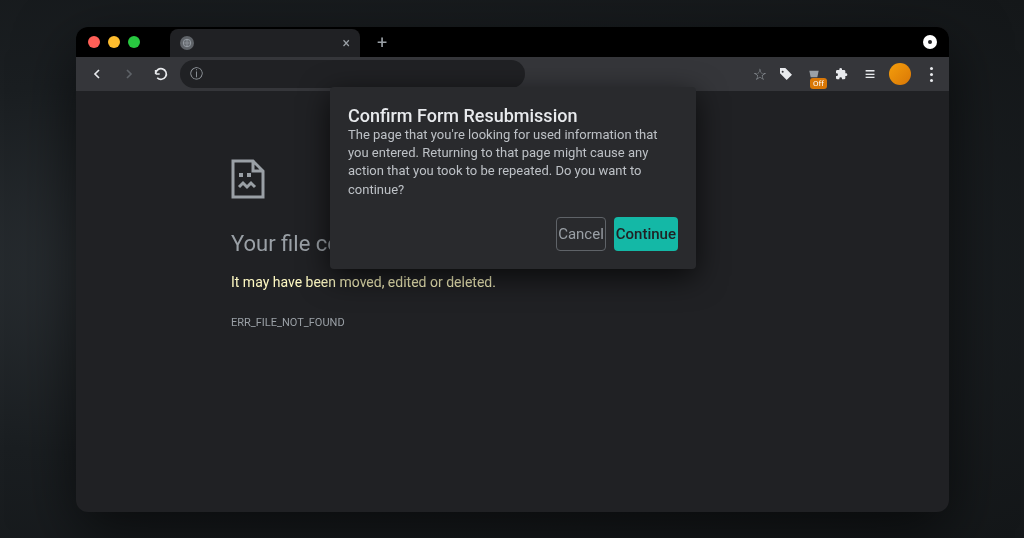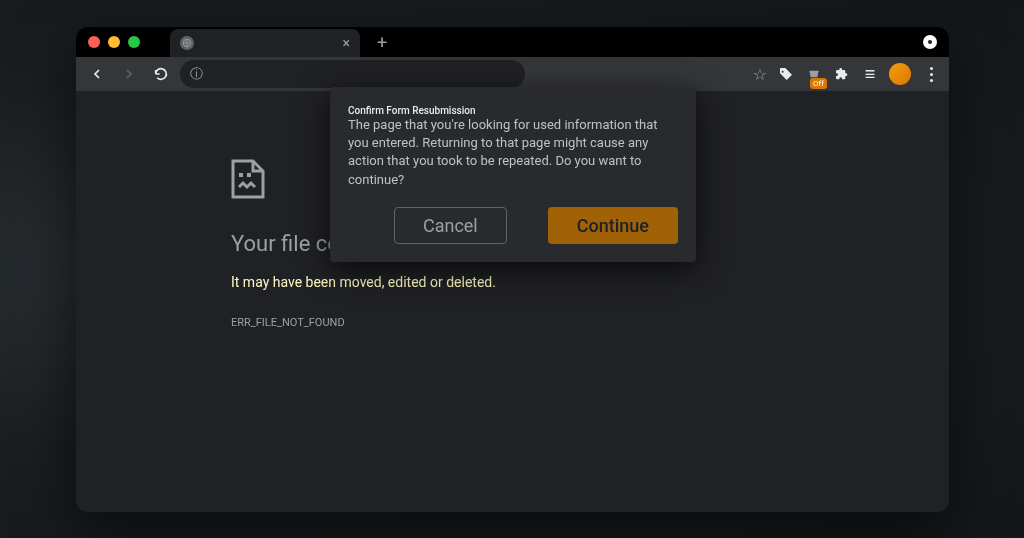--- a/index.html
+++ b/index.html
@@ -181,49 +181,48 @@
   top: 60px;
   left: 254px;
   width: 366px;
   background: #292a2d;
   border-radius: 4px;
   box-shadow: 0 8px 30px rgba(0,0,0,0.7);
   padding: 18px;
 }
 .dialog-title {
   color: #e8eaed;
-  font-size: 10px;
+  font-size: 18px;
   font-weight: 500;
 }
 .dialog-body {
   color: #bdc1c6;
   font-size: 13px;
   line-height: 1.4;
 }
 .dialog-buttons {
   display: flex;
   justify-content: flex-end;
   gap: 8px;
   margin-top: 18px;
 }
 .btn {
-  padding: 7px 28px;
+  padding: 7px 1px;
   border-radius: 4px;
-  font-size: 18px;
+  font-size: 15px;
   cursor: pointer;
   border: 1px solid transparent;
-  margin-left: 33px;
 }
 .btn-cancel {
   background: transparent;
   color: #9aa0a6;
   border: 1px solid #5f6368;
 }
 .btn-continue {
-  background: #a16207;
+  background: #14b8a6;
   color: #202124;
   font-weight: 500;
 }
 </style>
 </head>
 <body>
 
 <div class="browser-window">
 
   <div class="titlebar">

